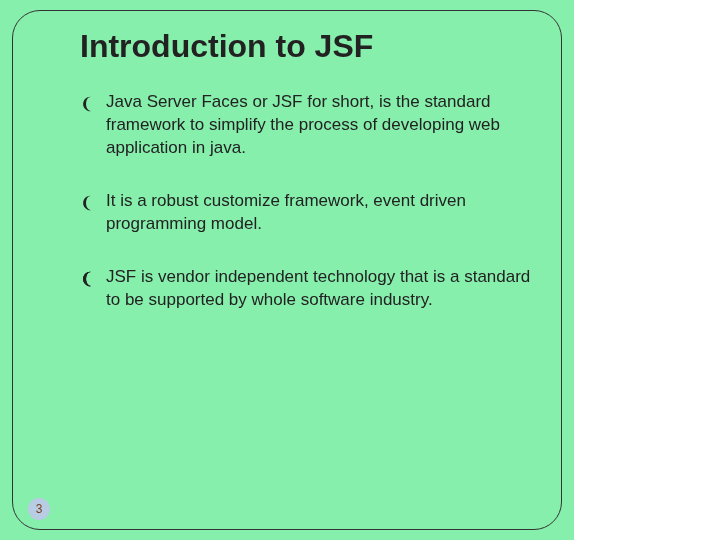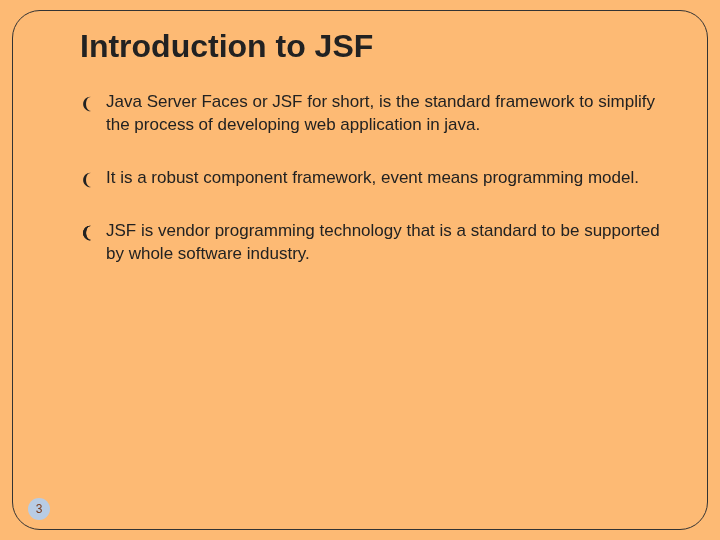--- a/index.html
+++ b/index.html
@@ -1,21 +1,21 @@
 <!DOCTYPE html>
 <html><head>
 <meta charset="utf-8">
 <style>
   * { margin: 0; padding: 0; box-sizing: border-box; }
   html, body { width: 720px; height: 540px; background: #fff; font-family: Arial, Helvetica, sans-serif; }
   .slide {
     position: relative;
-    width: 720px;
+    width: 574px;
     height: 540px;
-    background: #fdba74;
+    background: #86efac;
   }
   .frame {
     position: absolute;
     top: 10px; left: 12px; right: 12px; bottom: 10px;
     border: 1px solid #333;
     border-radius: 28px;
   }
   .content {
     position: absolute;
     top: 28px;
@@ -70,31 +70,31 @@
   <div class="content">
     <h1 class="title">Introduction to JSF</h1>
 
     <ul class="bullets">
       <li>
         <span class="bullet-icon">❨</span>
         <span>Java Server Faces or JSF for short, is the standard framework to simplify the process of developing web application in java.</span>
       </li>
       <li>
         <span class="bullet-icon">❨</span>
-        <span>It is a robust component framework, event means programming model.</span>
+        <span>It is a robust customize framework, event driven programming model.</span>
       </li>
       <li>
         <span class="bullet-icon">❨</span>
       </li>
       <li>
         <span class="bullet-icon">❨</span>
       </li>
       <li>
         <span class="bullet-icon">❨</span>
-        <span>JSF is vendor programming technology that is  a standard to be supported by whole software industry.</span>
+        <span>JSF is vendor independent technology that is  a standard to be supported by whole software industry.</span>
       </li>
     </ul>
   </div>
 
   <div class="page-num">
     <span>3</span>
   </div>
 </div>
 
 </body></html>

